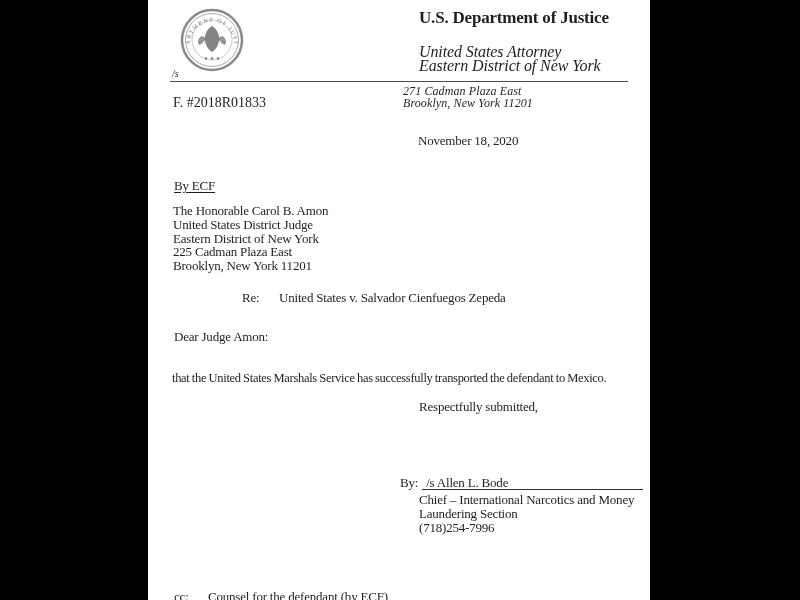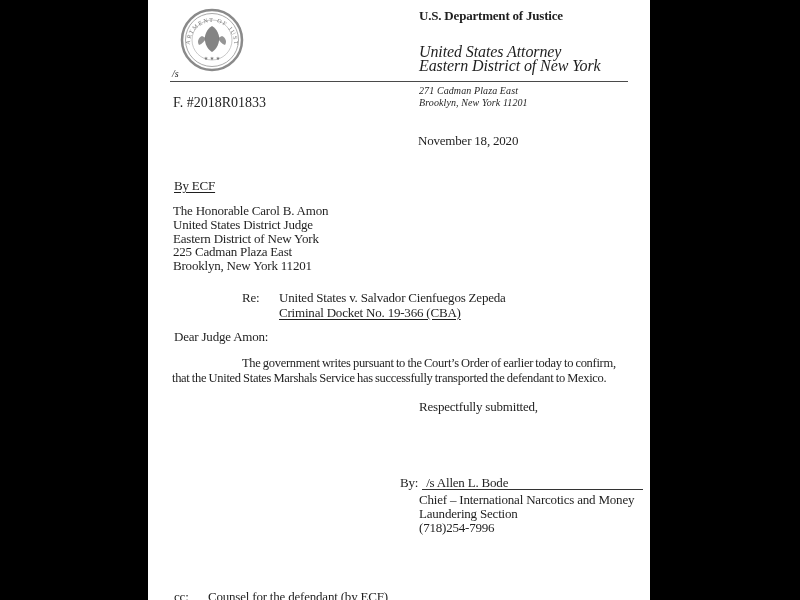--- a/index.html
+++ b/index.html
@@ -15,25 +15,25 @@
     background: #ffffff;
   }
   .abs { position: absolute; white-space: nowrap; }
   .t13 { font-size: 13px; line-height: 14px; letter-spacing: -0.2px; }
   .bold { font-weight: bold; }
   .ital { font-style: italic; }
   .underline { text-decoration: underline; text-underline-offset: 2px; }
 
   
   .seal { left: 32px; top: 8px; width: 64px; height: 64px; }
-  .agency { left: 271px; top: 8px; font-size: 13px; letter-spacing: -0.2px; }
+  .agency { left: 271px; top: 8px; font-size: 17px; letter-spacing: -0.2px; }
   .office-block { left: 271px; top: 45px; font-size: 16px; line-height: 13.5px; letter-spacing: -0.1px; }
   .s-mark { left: 24px; top: 68px; font-size: 10px; font-style: italic; }
   .rule { left: 22px; top: 81px; width: 458px; height: 0; border-top: 1.5px solid #4a4a4a; }
-  .addr-block { left: 271px; top: 85px; font-size: 10px; line-height: 12px; letter-spacing: 0.1px; }
+  .addr-block { left: 255px; top: 85px; font-size: 12px; line-height: 12px; letter-spacing: 0.1px; }
   .file-number { left: 25px; top: 95px; font-size: 14px; }
 
   .date { left: 270px; top: 134px; text-align: right; }
   .delivery { left: 26px; top: 179px; }
   .recipient { left: 25px; top: 204px; line-height: 13.8px; }
   .re-row { left: 94px; top: 290px; line-height: 15px; }
   .re-label { display: inline-block; width: 37px; vertical-align: top; }
   .re-lines { display: inline-block; vertical-align: top; }
   .salutation { left: 26px; top: 330px; }
   .body-line { font-size: 12.5px; letter-spacing: -0.3px; word-spacing: -0.5px; }
@@ -100,26 +100,25 @@
 
     <div class="abs recipient t13">
       <div>The Honorable Carol B. Amon</div>
       <div>United States District Judge</div>
       <div>Eastern District of New York</div>
       <div>225 Cadman Plaza East</div>
       <div>Brooklyn, New York 11201</div>
     </div>
 
     <div class="abs re-row t13">
-      <span class="re-label">Re:</span><span class="re-lines"><div>United States v. Salvador Cienfuegos Zepeda</div><div class="underline">Criminal Docket No. 19-366 (CBA)</div></span>
+      <span class="re-label">Re:</span><span class="re-lines"><div>United States v. Salvador Cienfuegos Zepeda</div></span>
     </div>
 
     <div class="abs salutation t13">Dear Judge Amon:</div>
 
-    <div class="abs body-l1 body-line">The government writes pursuant to the Court’s Order of earlier today to confirm,</div>
     <div class="abs body-l2 body-line">that the United States Marshals Service has successfully transported the defendant to Mexico.</div>
 
     <div class="abs respectfully t13">Respectfully submitted,</div>
 
     <div class="abs by-row t13">
       <span class="by-label">By:</span><span class="sig-line"><span>/s Allen L. Bode</span></span>
     </div>
     <div class="abs chief-block t13">
       <div>Chief – International Narcotics and Money</div>
       <div>Laundering Section</div>

